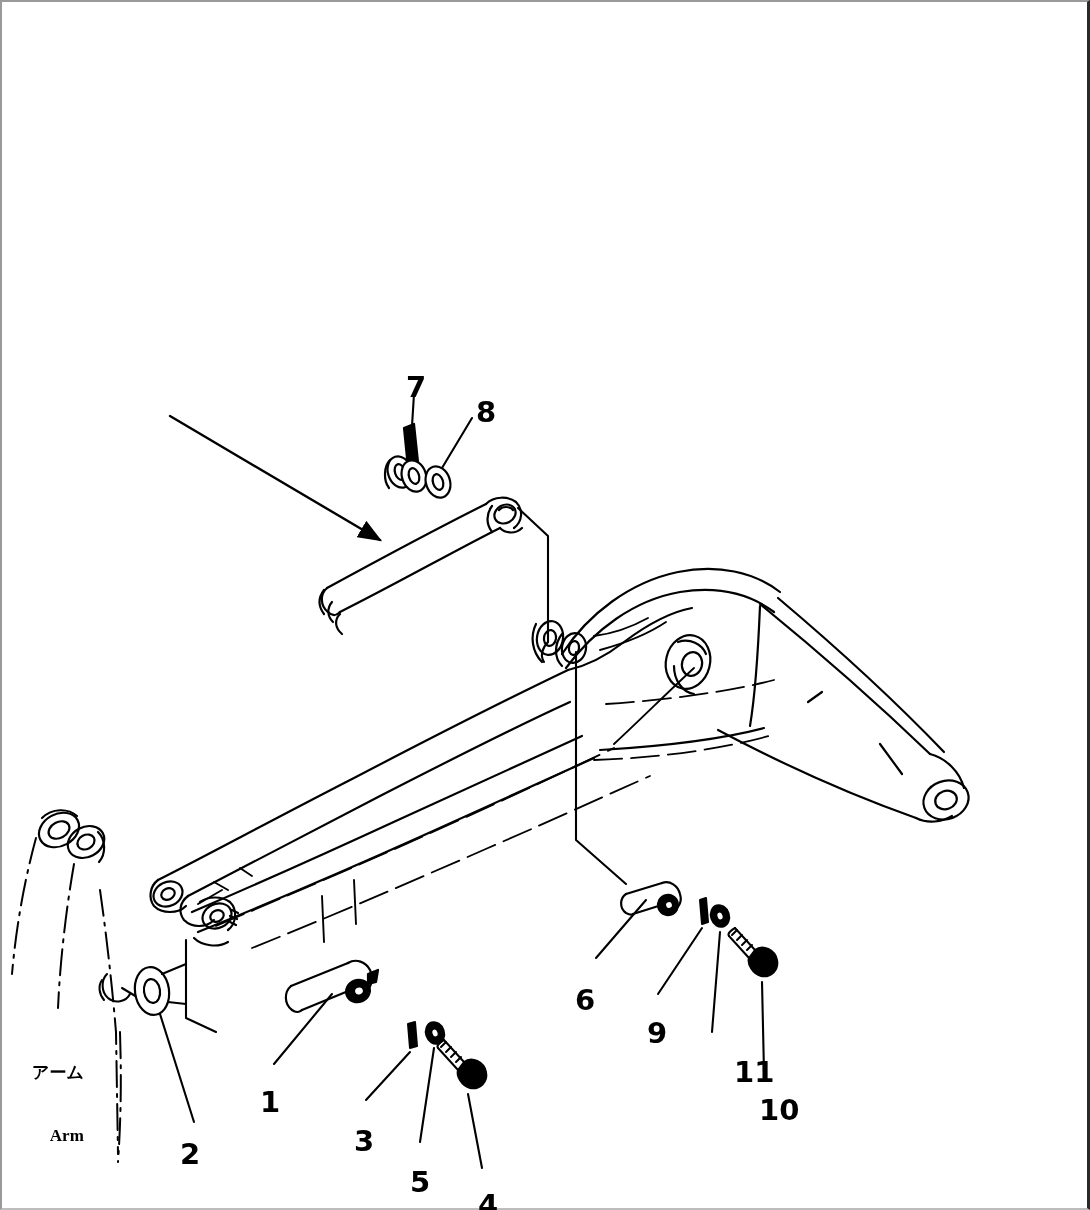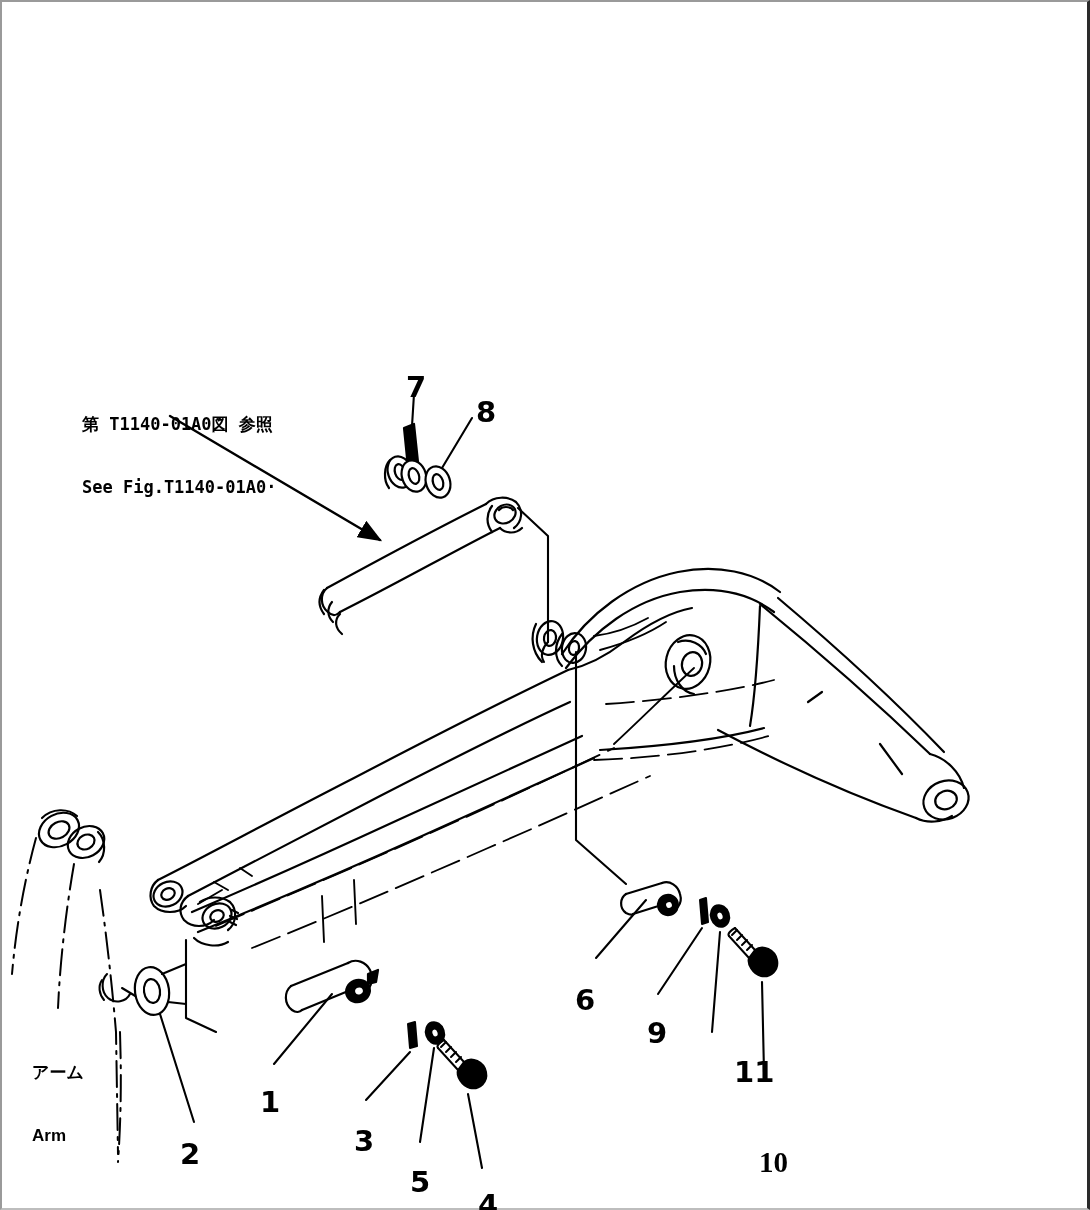--- a/index.html
+++ b/index.html
@@ -17,22 +17,22 @@
     border-bottom:2px solid #bdbdbd;
     box-sizing:border-box;
   }
   #art{position:absolute;left:0;top:0;width:1090px;height:1210px;}
   .txt{position:absolute;white-space:pre;color:#000;}
   .ref{
     font-family:"DejaVu Sans Mono","Liberation Mono",monospace;
     font-size:17px;font-weight:bold;line-height:21px;letter-spacing:0px;
   }
   .armlbl{
-    font-family:Liberation Sans, sans-serif;
-    font-size:17px;font-weight:bold;line-height:21px;text-align:left;
+    font-family:Liberation Serif, serif;
+    font-size:17px;font-weight:bold;line-height:21px;text-align:right;
   }
   .num{
     font-family:"DejaVu Sans","Liberation Sans",sans-serif;
     font-size:29px;font-weight:bold;
   }
 </style>
 </head>
 <body>
 
 <div id="sheet">
@@ -284,35 +284,31 @@
         <path d="M 735 928 l -5 5 M 740 933 l -5 5 M 745 938 l -5 5 M 750 943 l -5 5"></path>
         <path d="M 753 948 C 761 942 773 948 775 958 C 777 968 769 976 759 974 C 751 972 745 962 747 956 Z" fill="#000"></path>
       </g>
       <g stroke-width="2.1">
         <line x1="762" y1="1070" x2="760" y2="980"></line>
       </g>
 
     </g>
   </svg>
 
-  <div class="txt ref" style="left:80px; top:370px;">
-    <div>第 T1140-01A0図 参照</div>
-    <div><span>See Fig.T1140-01A0</span><span>·</span></div>
-  </div>
 
   <div class="txt armlbl" style="left:30px; top:1018px;">
     <div>アーム</div>
     <div>Arm</div>
   </div>
 
   <div class="txt num" style="left:258px; top:1083px;">1</div>
   <div class="txt num" style="left:178px; top:1135px;">2</div>
   <div class="txt num" style="left:352px; top:1122px;">3</div>
   <div class="txt num" style="left:476px; top:1186px;">4</div>
   <div class="txt num" style="left:408px; top:1163px;">5</div>
   <div class="txt num" style="left:573px; top:981px;">6</div>
   <div class="txt num" style="left:404px; top:368px;">7</div>
   <div class="txt num" style="left:474px; top:393px;">8</div>
   <div class="txt num" style="left:645px; top:1014px;">9</div>
-  <div class="txt num" style="left:757px; top:1144px;font-family:Liberation Serif, serif;">10</div>
+  <div class="txt num" style="left:757px; top:1091px;">10</div>
   <div class="txt num" style="left:700px; top:1053px;margin-left:32px;">11</div>
 
 </div>
 
 </body></html>

